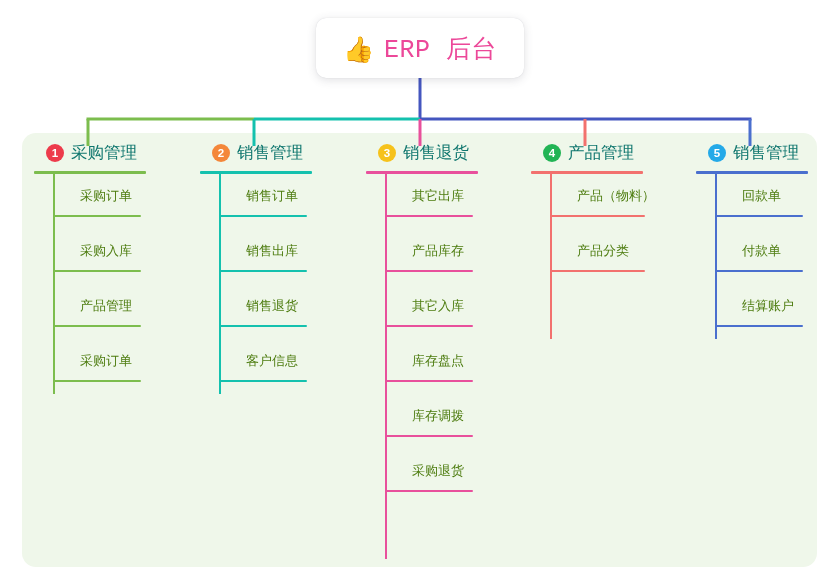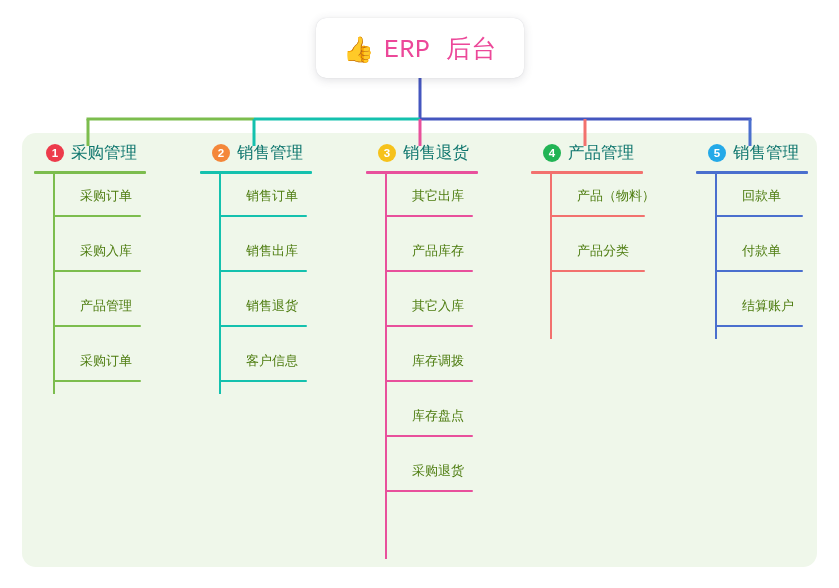--- a/index.html
+++ b/index.html
@@ -162,25 +162,25 @@
           </div>
           <div class="leaf">
             <span class="leaf-label">产品库存</span>
             <div class="leaf-rule" style="background: rgb(232, 80, 156); width: 88px;"></div>
           </div>
           <div class="leaf">
             <span class="leaf-label">其它入库</span>
             <div class="leaf-rule" style="background: rgb(232, 80, 156); width: 88px;"></div>
           </div>
           <div class="leaf">
+            <span class="leaf-label">库存盘点</span>
+            <div class="leaf-rule" style="background: rgb(232, 80, 156); width: 88px;"></div>
+          </div>
+          <div class="leaf">
             <span class="leaf-label">库存调拨</span>
-            <div class="leaf-rule" style="background: rgb(232, 80, 156); width: 88px;"></div>
-          </div>
-          <div class="leaf">
-            <span class="leaf-label">库存盘点</span>
             <div class="leaf-rule" style="background: rgb(232, 80, 156); width: 88px;"></div>
           </div>
           <div class="leaf">
             <span class="leaf-label">采购退货</span>
             <div class="leaf-rule" style="background: rgb(232, 80, 156); width: 88px;"></div>
           </div>
         </div>
       </div>
       <div class="col" style="left: 531px;">
         <div class="col-head">

